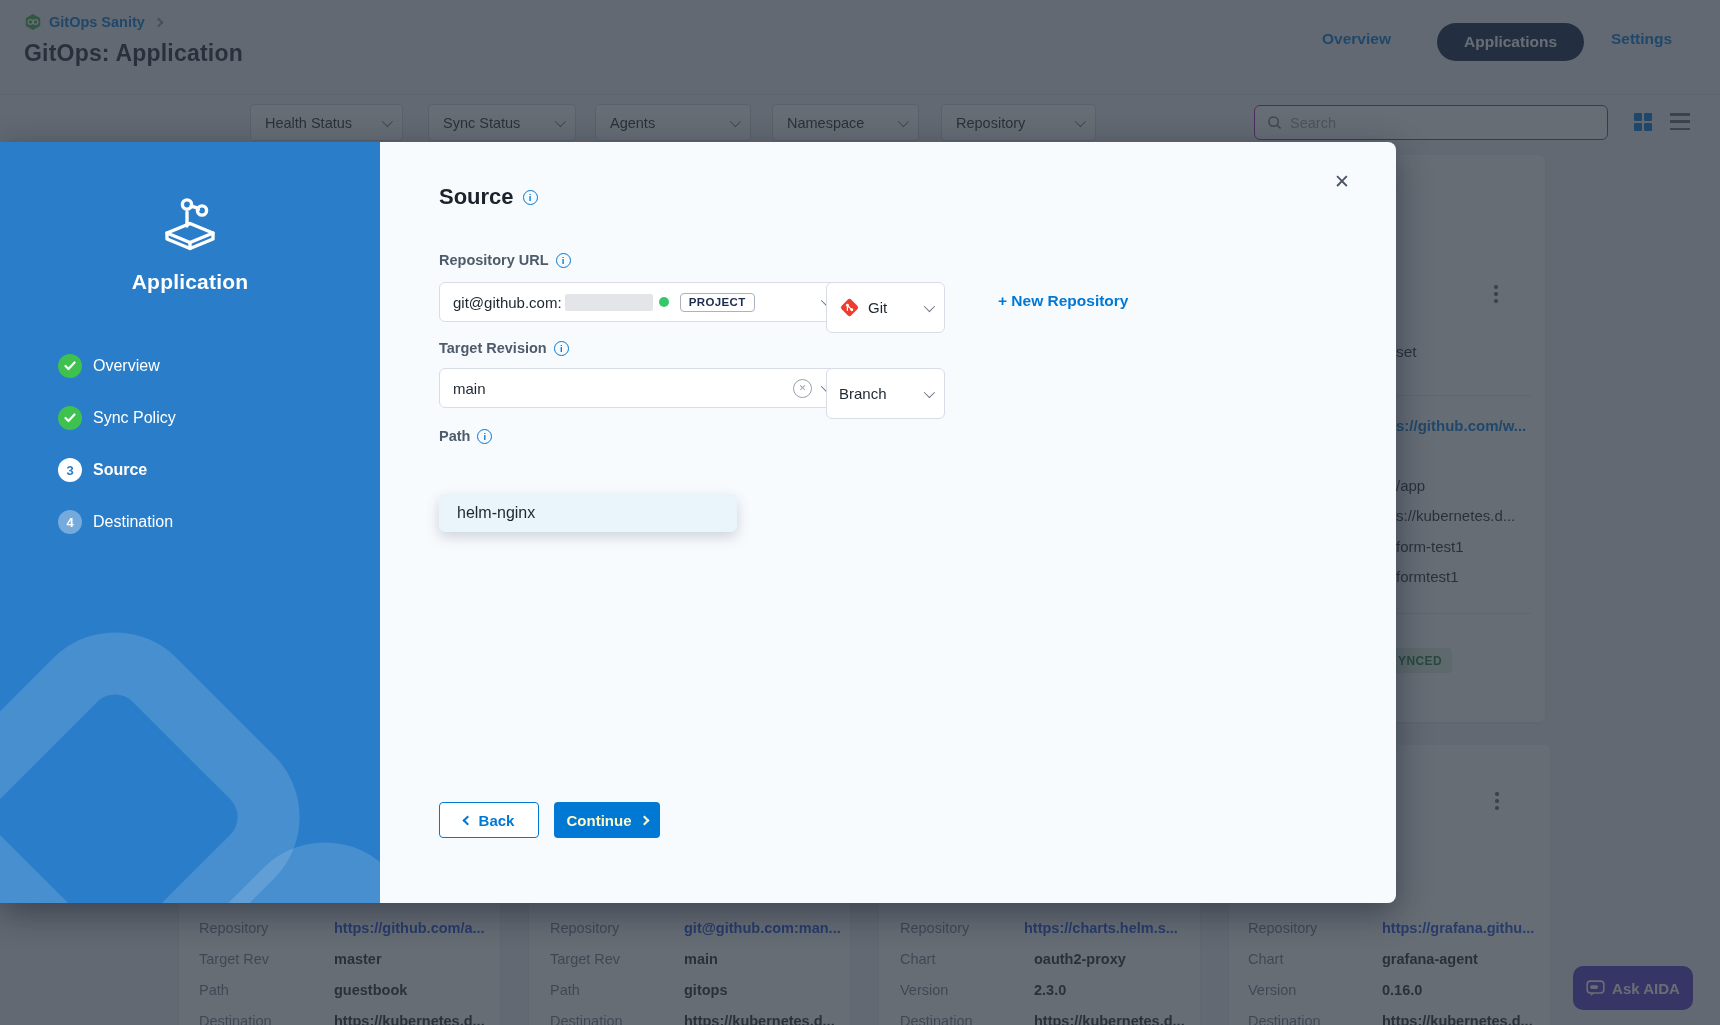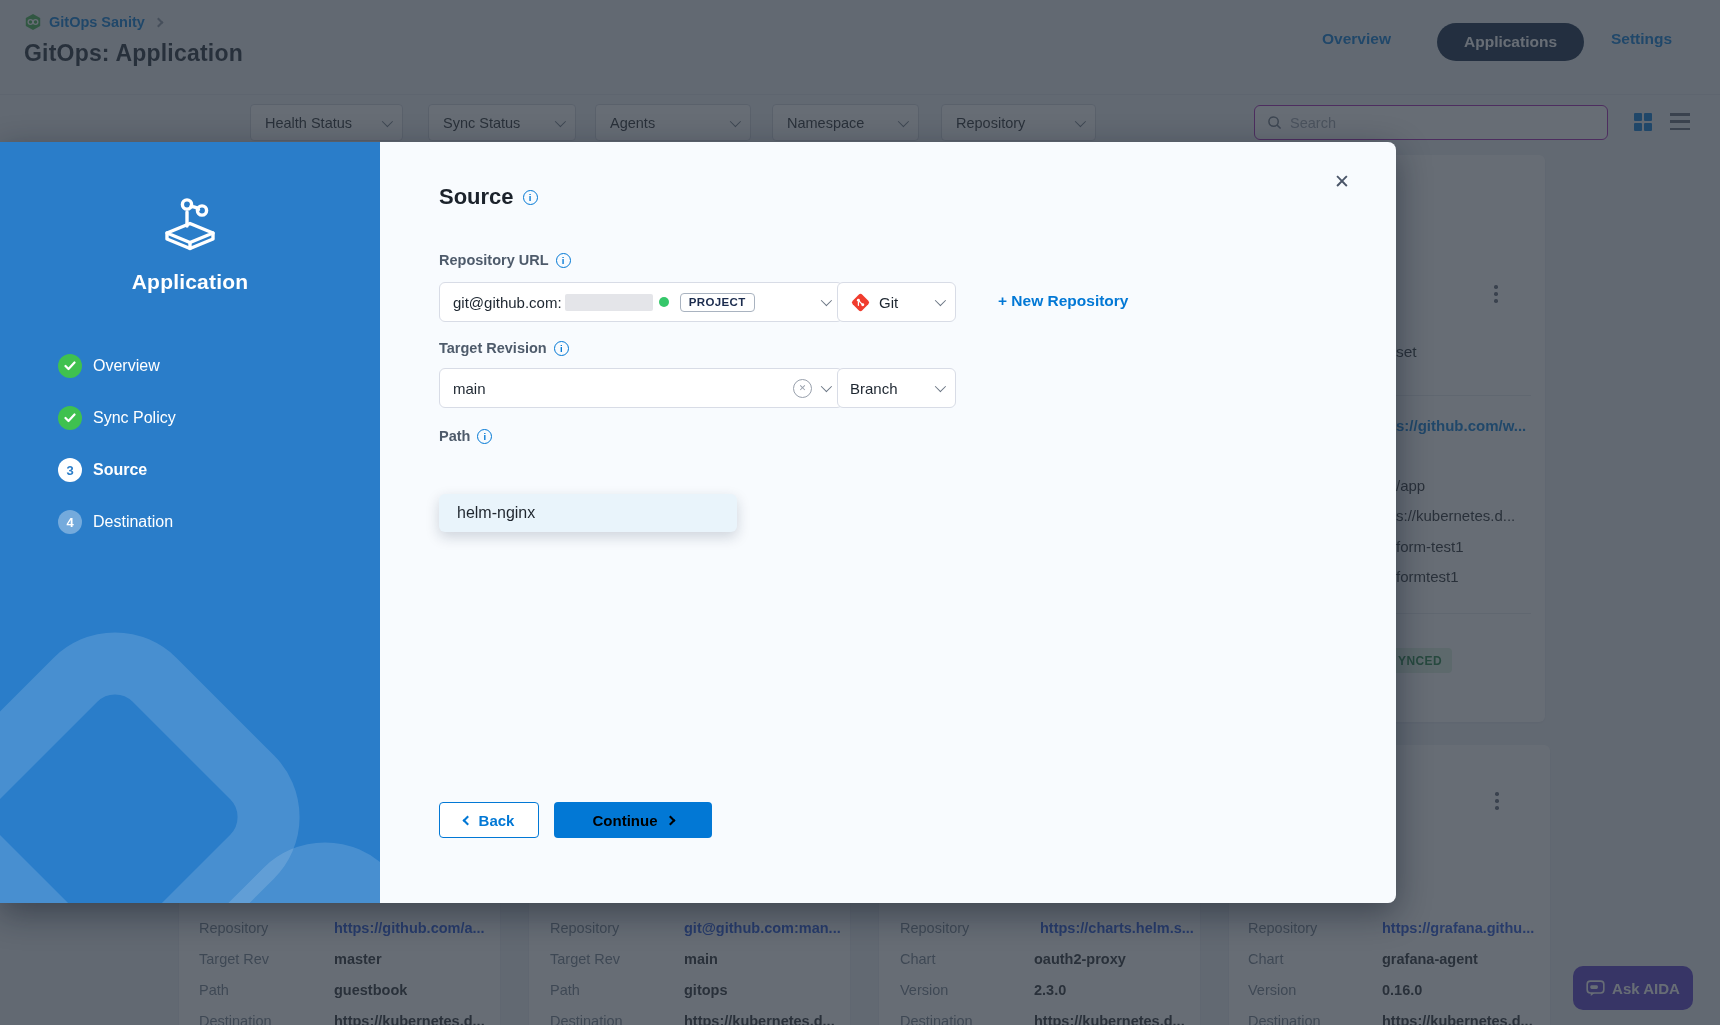--- a/index.html
+++ b/index.html
@@ -71,32 +71,32 @@
   .info-icon { width:15px; height:15px; border:1.5px solid #0278d5; border-radius:50%; color:#0278d5; font-size:9.5px; font-weight:700; display:inline-flex; align-items:center; justify-content:center; font-style:normal; flex:0 0 auto; }
   .close-x { position:absolute; right:46px; top:30px; font-size:19px; color:#4a5568; cursor:pointer; line-height:1; }
 
   .f-label { position:absolute; left:59px; font-size:14.5px; font-weight:700; color:#4e5b6b; display:flex; align-items:center; gap:7px; }
   .inp { position:absolute; left:59px; width:404px; height:40px; background:#fff; border:1px solid #d8dce6; border-radius:6px; display:flex; align-items:center; padding:0 13px; gap:0; }
   .inp .val { font-size:15px; color:#1d2630; }
   .redacted { width:88px; height:17px; background:#e4e5e9; border-radius:2px; margin-left:3px; }
   .green-dot { width:10px; height:10px; border-radius:50%; background:#35c76a; margin-left:6px; }
   .proj-badge { margin-left:11px; border:1px solid #a9b3c0; border-radius:4px; padding:2.5px 8px; font-size:11.5px; font-weight:700; color:#1b2b4d; letter-spacing:.4px; }
   .spacer { flex:1; }
-  .sel { position:absolute; left:457px; width:119px; height:40px; background:#fff; border:1px solid #d8dce6; border-radius:6px; display:flex; align-items:center; padding:0 12px; gap:8px; cursor:pointer; font-size:15px; color:#1d2630; }
+  .sel { position:absolute; left:446px; width:119px; height:51px; background:#fff; border:1px solid #d8dce6; border-radius:6px; display:flex; align-items:center; padding:0 12px; gap:8px; cursor:pointer; font-size:15px; color:#1d2630; }
   .link-btn { position:absolute; font-size:15.5px; font-weight:700; color:#0278d5; cursor:pointer; }
   .clear-icon { width:19px; height:19px; border:1.5px solid #98a0ac; border-radius:50%; color:#98a0ac; font-size:9px; display:flex; align-items:center; justify-content:center; margin-right:9px; cursor:pointer; }
   .inp.focused { border:1.6px solid #0278d5; height:38px; }
   .caret { width:1.3px; height:18px; background:#2b3440; margin-right:2px; animation:blink 1.1s steps(1) infinite; }
   @keyframes blink { 50% { opacity:0; } }
   .placeholder { font-size:15.5px; color:#99a0ab; }
   .dd-panel { position:absolute; left:59px; top:352px; width:298px; background:#e9f4fb; border-radius:6px; box-shadow:0 5px 14px rgba(15,35,60,.18); overflow:hidden; }
   .dd-item { height:38px; display:flex; align-items:center; padding:0 18px; font-size:16px; color:#1f262e; cursor:pointer; }
 
   .btn-back { position:absolute; left:59px; top:660px; width:100px; height:36px; background:#fff; border:1px solid #0278d5; border-radius:4px; color:#0278d5; font-size:15px; font-weight:700; display:flex; align-items:center; justify-content:center; gap:8px; cursor:pointer; }
-  .btn-continue { position:absolute; left:174px; top:660px; width:158px; height:36px; border-radius:4px; background:#0278d5; color:#000000; font-size:15px; font-weight:700; display:flex; align-items:center; justify-content:center; gap:9px; cursor:pointer; border:none; }
+  .btn-continue { position:absolute; left:174px; top:660px; width:106px; height:36px; border-radius:4px; background:#0278d5; color:#fef9c3; font-size:15px; font-weight:700; display:flex; align-items:center; justify-content:center; gap:9px; cursor:pointer; border:none; }
   .chev-sm { width:7px; height:7px; border-right:2px solid currentColor; border-bottom:2px solid currentColor; }
   .chev-l { transform:rotate(135deg); } .chev-r { transform:rotate(-45deg); }
 </style>
 </head>
 <body>
 
 <div id="page">
 
   <div class="crumb-row">
     <svg width="18" height="18" viewBox="0 0 20 20">
@@ -175,21 +175,21 @@
     <div class="stat-row" style="left:20px;top:237px"><span class="stat-label">Path</span><span class="stat-val" style="left:135px">guestbook</span></div>
     <div class="stat-row" style="left:20px;top:268px"><span class="stat-label">Destination</span><span class="stat-val" style="left:135px">https://kubernetes.d...</span></div>
   </div>
   <div class="card" style="left:529px;top:745px;width:321px;height:380px">
     <div class="stat-row" style="left:21px;top:175px"><span class="stat-label">Repository</span><span class="stat-val link" style="left:134px">git@github.com:man...</span></div>
     <div class="stat-row" style="left:21px;top:206px"><span class="stat-label">Target Rev</span><span class="stat-val" style="left:134px">main</span></div>
     <div class="stat-row" style="left:21px;top:237px"><span class="stat-label">Path</span><span class="stat-val" style="left:134px">gitops</span></div>
     <div class="stat-row" style="left:21px;top:268px"><span class="stat-label">Destination</span><span class="stat-val" style="left:134px">https://kubernetes.d...</span></div>
   </div>
   <div class="card" style="left:879px;top:745px;width:321px;height:380px">
-    <div class="stat-row" style="left:21px;top:175px"><span class="stat-label">Repository</span><span class="stat-val link" style="left:140px">https://charts.helm.s...</span></div>
+    <div class="stat-row" style="left:21px;top:175px"><span class="stat-label">Repository</span><span class="stat-val link" style="left:124px">https://charts.helm.s...</span></div>
     <div class="stat-row" style="left:21px;top:206px"><span class="stat-label">Chart</span><span class="stat-val" style="left:134px">oauth2-proxy</span></div>
     <div class="stat-row" style="left:21px;top:237px"><span class="stat-label">Version</span><span class="stat-val" style="left:134px">2.3.0</span></div>
     <div class="stat-row" style="left:21px;top:268px"><span class="stat-label">Destination</span><span class="stat-val" style="left:134px">https://kubernetes.d...</span></div>
   </div>
   <div class="card" style="left:1229px;top:745px;width:321px;height:380px">
     <div class="kebab" style="left:262px;top:43px">
         <i></i>
         <i></i>
         <i></i>
       </div>

